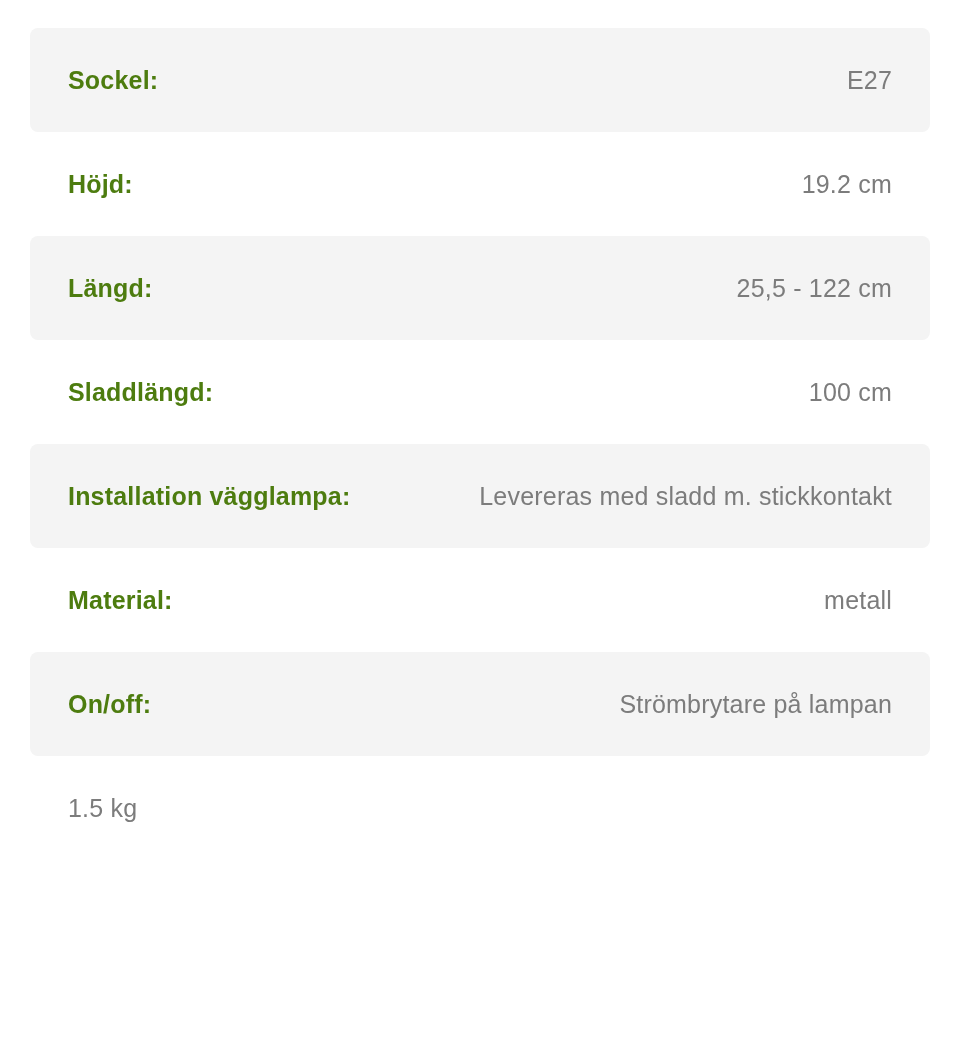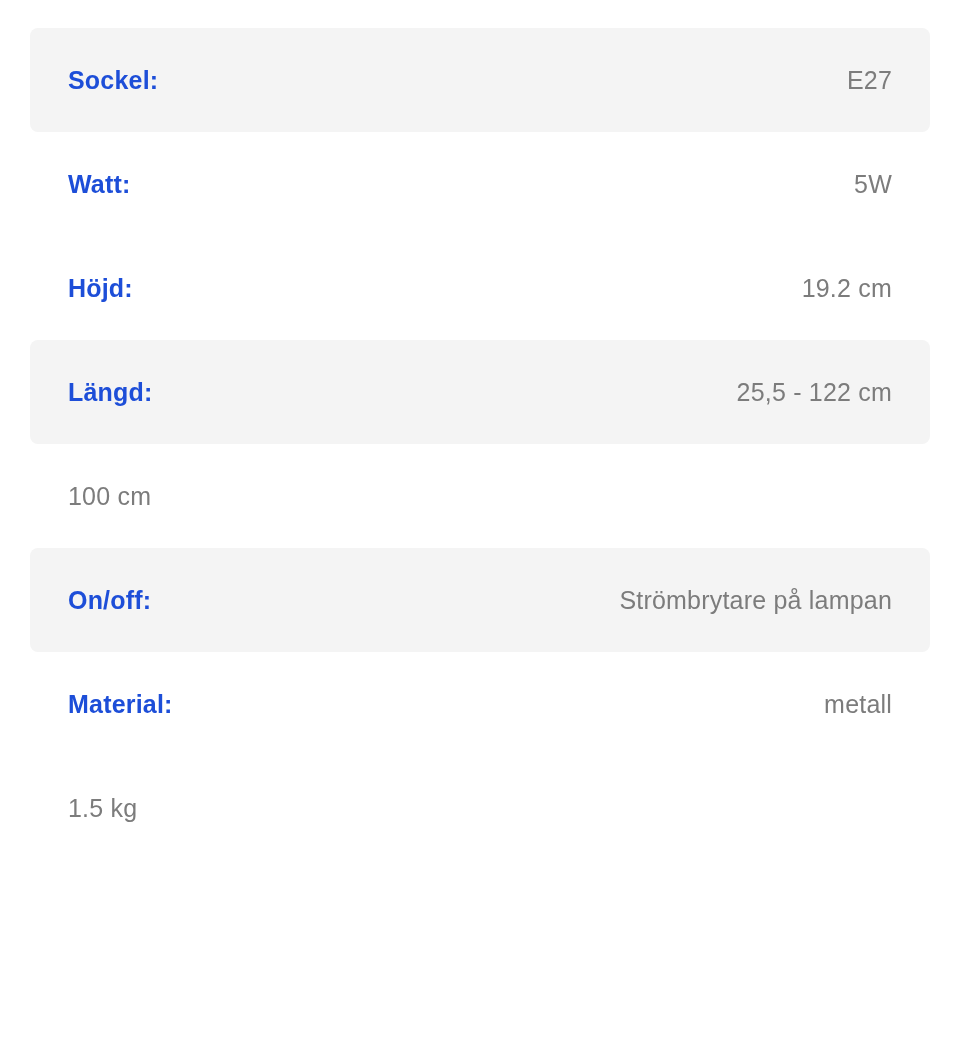--- a/index.html
+++ b/index.html
@@ -30,21 +30,21 @@
   }
   .spec-row.shaded {
     background: #f4f4f4;
   }
   .spec-row.plain {
     background: #ffffff;
   }
   .spec-label {
     font-size: 25px;
     font-weight: bold;
-    color: #1d4ed8;
+    color: #4d7c0f;
     letter-spacing: 0.2px;
     white-space: nowrap;
   }
   .spec-value {
     font-size: 25px;
     font-weight: 400;
     color: #7c7c7c;
     letter-spacing: 0.2px;
     text-align: left;
     white-space: nowrap;
@@ -63,48 +63,49 @@
 </head>
 <body>
 
 <div class="spec-table">
 
   <div class="spec-row shaded">
     <span class="spec-label">Sockel:</span>
     <span class="spec-value">E27</span>
   </div>
 
-  <div class="spec-row plain">
-    <span class="spec-label">Watt:</span>
-    <span class="spec-value">5W</span>
-  </div>
 
 
   <div class="spec-row plain">
     <span class="spec-label">Höjd:</span>
     <span class="spec-value">19.2 cm</span>
   </div>
 
   <div class="spec-row shaded">
     <span class="spec-label">Längd:</span>
     <span class="spec-value">25,5 - 122 cm</span>
   </div>
 
   <div class="spec-row plain">
+    <span class="spec-label">Sladdlängd:</span>
     <span class="spec-value">100 cm</span>
   </div>
 
-
-  <div class="spec-row shaded">
-    <span class="spec-label">On/off:</span>
-    <span class="spec-value">Strömbrytare på lampan</span>
+  <div class="spec-row shaded wide">
+    <span class="spec-label">Installation vägglampa:</span>
+    <span class="spec-value">Levereras med sladd m. stickkontakt</span>
   </div>
 
   <div class="spec-row plain">
     <span class="spec-label">Material:</span>
     <span class="spec-value">metall</span>
+  </div>
+
+  <div class="spec-row shaded">
+    <span class="spec-label">On/off:</span>
+    <span class="spec-value">Strömbrytare på lampan</span>
   </div>
 
   <div class="spec-row plain">
     <span class="spec-value">1.5 kg</span>
   </div>
 
 </div>
 
 </body></html>

